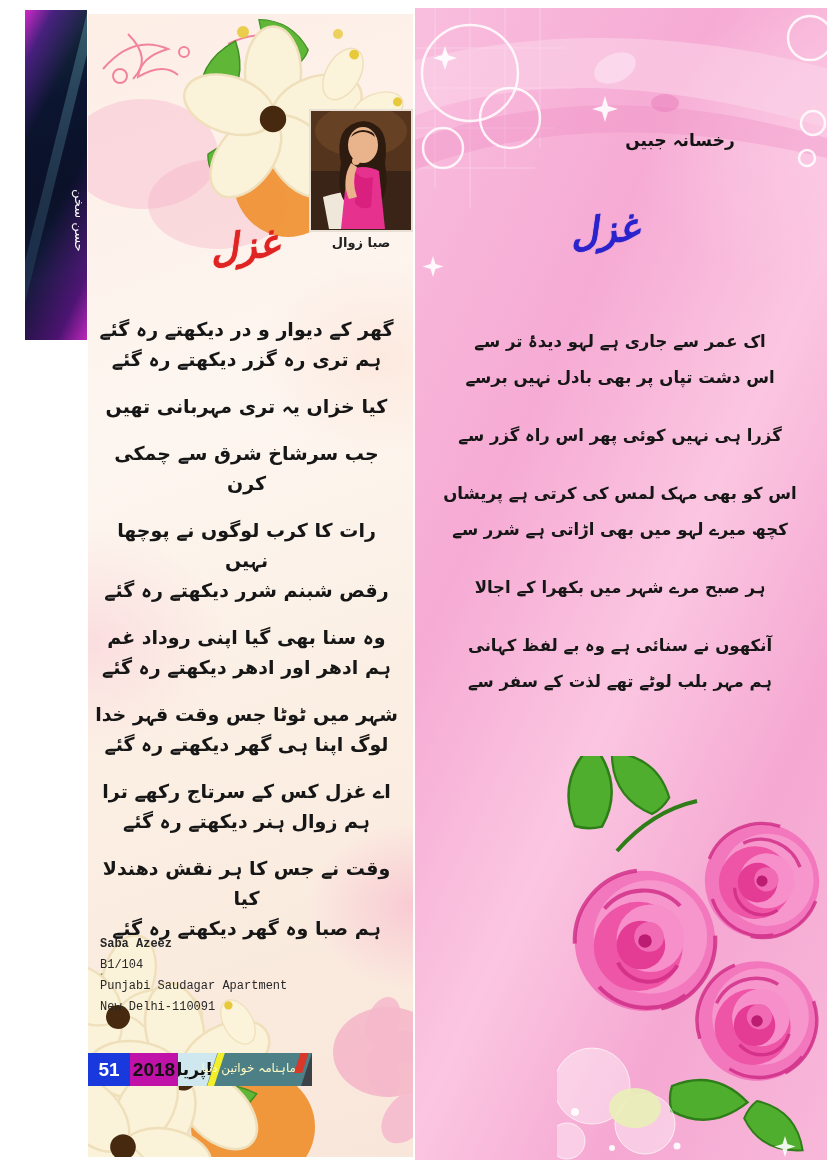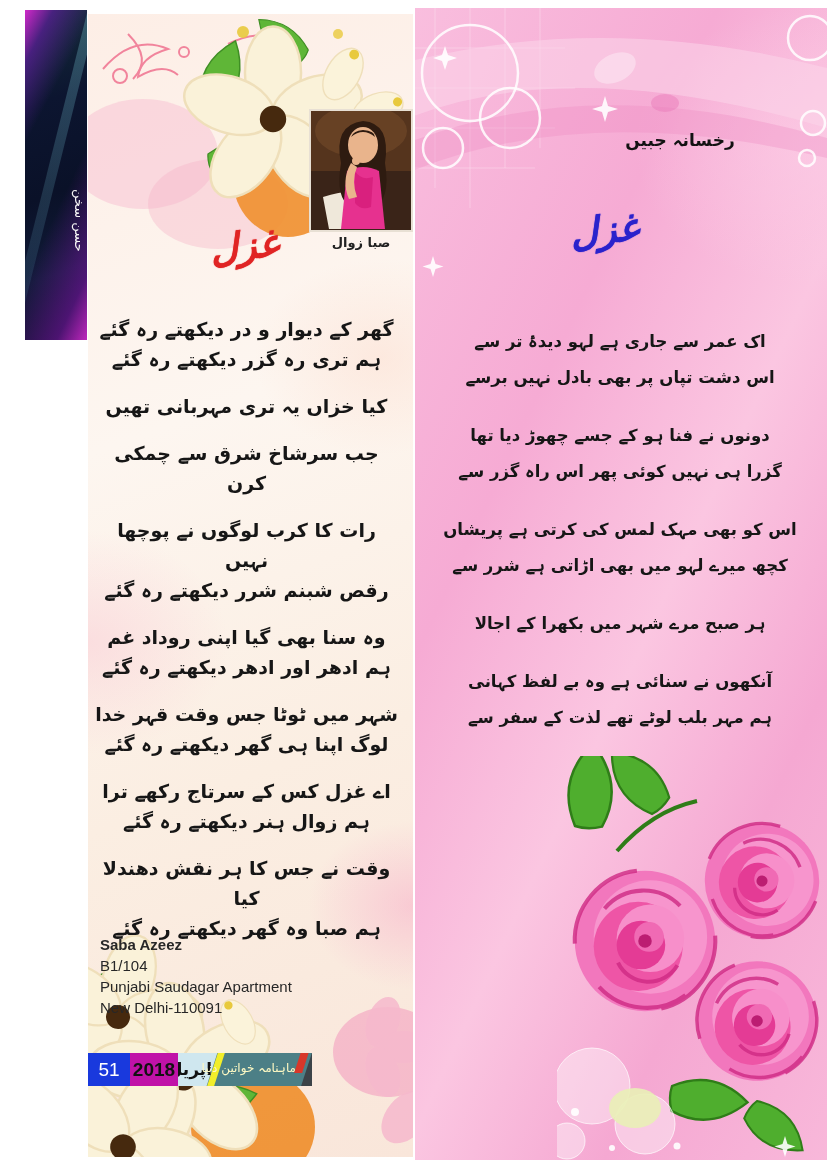--- a/index.html
+++ b/index.html
@@ -74,32 +74,32 @@
     position:absolute; left:221px; top:95px; width:104px; height:123px;
     border:2px solid #e8e0d4; background:#3a2418; overflow:hidden;
   }
   .photo-caption {
     position:absolute; left:221px; top:221px; width:104px; text-align:center;
     font-size:13px; color:#222; font-weight:bold;
   }
 
   
   .contact {
-    position:absolute; left:12px; top:920px; font-family:Liberation Sans, sans-serif;
-    font-size:15px; line-height:21px; color:#272727;
+    position:absolute; left:12px; top:920px; font-family:Liberation Mono, monospace;
+    font-size:12px; line-height:21px; color:#272727;
   }
   .contact-name { font-weight:bold; }
 
   
   .footer-bar {
     position:absolute; left:0; top:1039px; height:33px; width:224px;
     display:flex; font-family:"Liberation Sans", sans-serif;
   }
   .fb-page {
-    width:42px; background:#1939dd; color:#fff; font-weight:normal; font-size:19px;
+    width:42px; background:#1939dd; color:#fff; font-weight:bold; font-size:19px;
     display:flex; align-items:center; justify-content:center;
   }
   .fb-year {
     width:48px; background:#c012a8; color:#111; font-weight:bold; font-size:19px;
     display:flex; align-items:center; justify-content:center;
   }
   .fb-right { position:relative; flex:1; background:#4c7f86; overflow:hidden; }
   .fb-month-bg {
     position:absolute; left:-8px; top:0; width:42px; height:33px;
     background:#cfe7ef; transform:skewX(-18deg);
@@ -295,21 +295,20 @@
     <div class="poet-name-right urdu">رخسانہ جبیں</div>
 
     <div class="ghazal-title title-blue urdu" style="left:155px; top:200px;">غزل</div>
 
     <div class="poem poem-right urdu">
       <div class="couplet">
         <div>اک عمر سے جاری ہے لہو دیدۂ تر سے</div>
         <div>اس دشت تپاں پر بھی بادل نہیں برسے</div>
       </div>
       <div class="couplet">
-        <div>دونوں نے فنا ہو کے جسے چھوڑ دیا تھا</div>
         <div>گزرا ہی نہیں کوئی پھر اس راہ گزر سے</div>
       </div>
       <div class="couplet">
         <div>اس کو بھی مہک لمس کی کرتی ہے پریشاں</div>
         <div>کچھ میرے لہو میں بھی اڑاتی ہے شرر سے</div>
       </div>
       <div class="couplet">
         <div>ہر صبح مرے شہر میں بکھرا کے اجالا</div>
       </div>
       <div class="couplet">

